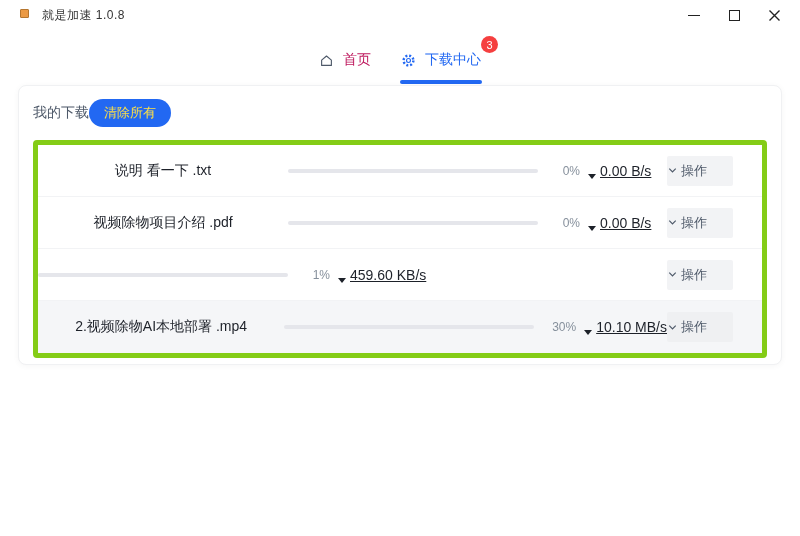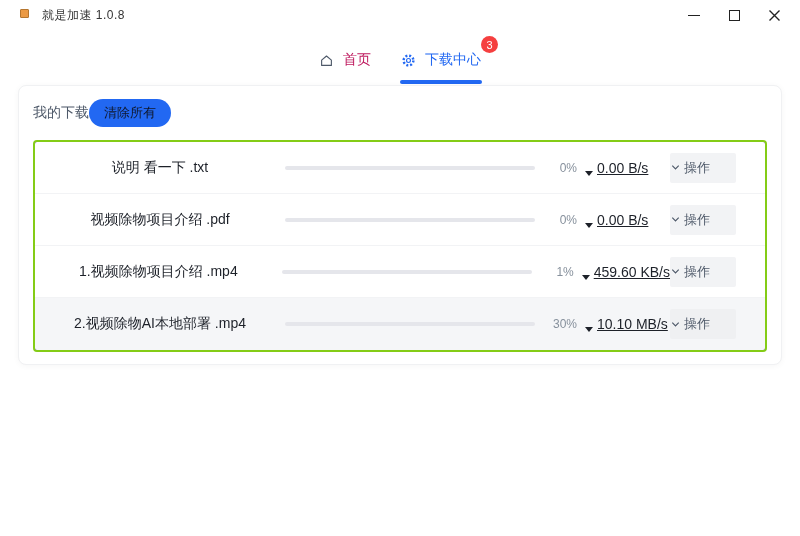--- a/index.html
+++ b/index.html
@@ -29,23 +29,23 @@
   .tab.active{color:var(--accent);}
   .tab.active .tab-icon{color:var(--accent);}
   .tab-underline{position:absolute;left:0;right:0;bottom:-9px;height:4px;border-radius:2px;background:var(--accent);}
   .tab-badge{position:absolute;top:-9px;right:-16px;min-width:17px;height:17px;border-radius:50%;
     background:var(--badge);color:#fff;font-size:11px;display:flex;align-items:center;justify-content:center;}
   
   .panel{position:absolute;left:18px;right:18px;top:85px;height:280px;background:#fff;
     border:1px solid #f0f1f3;border-radius:8px;box-shadow:0 1px 6px rgba(0,0,0,.04);}
   .panel-header{height:54px;display:flex;align-items:center;justify-content:flex-start;padding:0 14px;}
   .panel-title{font-size:14px;color:#4e5969;}
-  .clear-btn{background:var(--accent);color:#0f172a;border:none;border-radius:14px;height:28px;
+  .clear-btn{background:var(--accent);color:#fde047;border:none;border-radius:14px;height:28px;
     padding:0 15px;font-size:13px;cursor:pointer;font-family:inherit;}
-  .list{margin:0 14px;border:2px solid #84cc16;border-radius:4px;overflow:hidden;background:#4c1d95;}
+  .list{margin:0 14px;border:5px solid #84cc16;border-radius:4px;overflow:hidden;background:#4c1d95;}
   .row{height:52px;display:flex;align-items:center;border-bottom:1px solid #f2f3f5;background:#fff;}
   .row:last-child{border-bottom:none;}
   .row.highlighted{background:var(--row-highlight);}
   .file-name{width:250px;text-align:center;font-size:14px;color:#1d2129;white-space:nowrap;overflow:hidden;}
   .progress-track{width:250px;height:4px;background:var(--track);border-radius:2px;overflow:hidden;flex:none;}
   .progress-fill{height:100%;background:var(--accent);border-radius:2px;width:0;}
   .percent{width:42px;text-align:right;font-size:12px;color:#86909c;flex:none;}
   .speed{display:flex;align-items:flex-end;gap:4px;margin-left:8px;font-size:14px;color:#1d2129;white-space:nowrap;text-decoration:underline;}
   .tri-down{width:0;height:0;border-left:4px solid transparent;border-right:4px solid transparent;border-top:5px solid #1d2129;display:inline-block;}
   .action-btn{margin-left:auto;margin-right:29px;width:66px;height:30px;background:#f2f3f5;border:none;border-radius:2px;
@@ -130,21 +130,20 @@
       <span>0.00 B/s</span>
     </span>
     <button class="action-btn">
       <svg width="11" height="11" viewBox="0 0 12 12">
         <path d="M2.5 4 L6 7.5 L9.5 4" fill="none" stroke="#4e5969" stroke-width="1.3"></path>
       </svg>
       <span>操作</span>
     </button>
   </div>
       <div class="row">
-    <span class="file-name">1.视频除物项目介绍 .mp4</span>
     <span class="progress-track">
       <span class="progress-fill" style="width: 2.5%;"></span>
     </span>
     <span class="percent">1%</span>
     <span class="speed">
       <span class="tri-down"></span>
       <span>459.60 KB/s</span>
     </span>
     <button class="action-btn">
       <svg width="11" height="11" viewBox="0 0 12 12">

